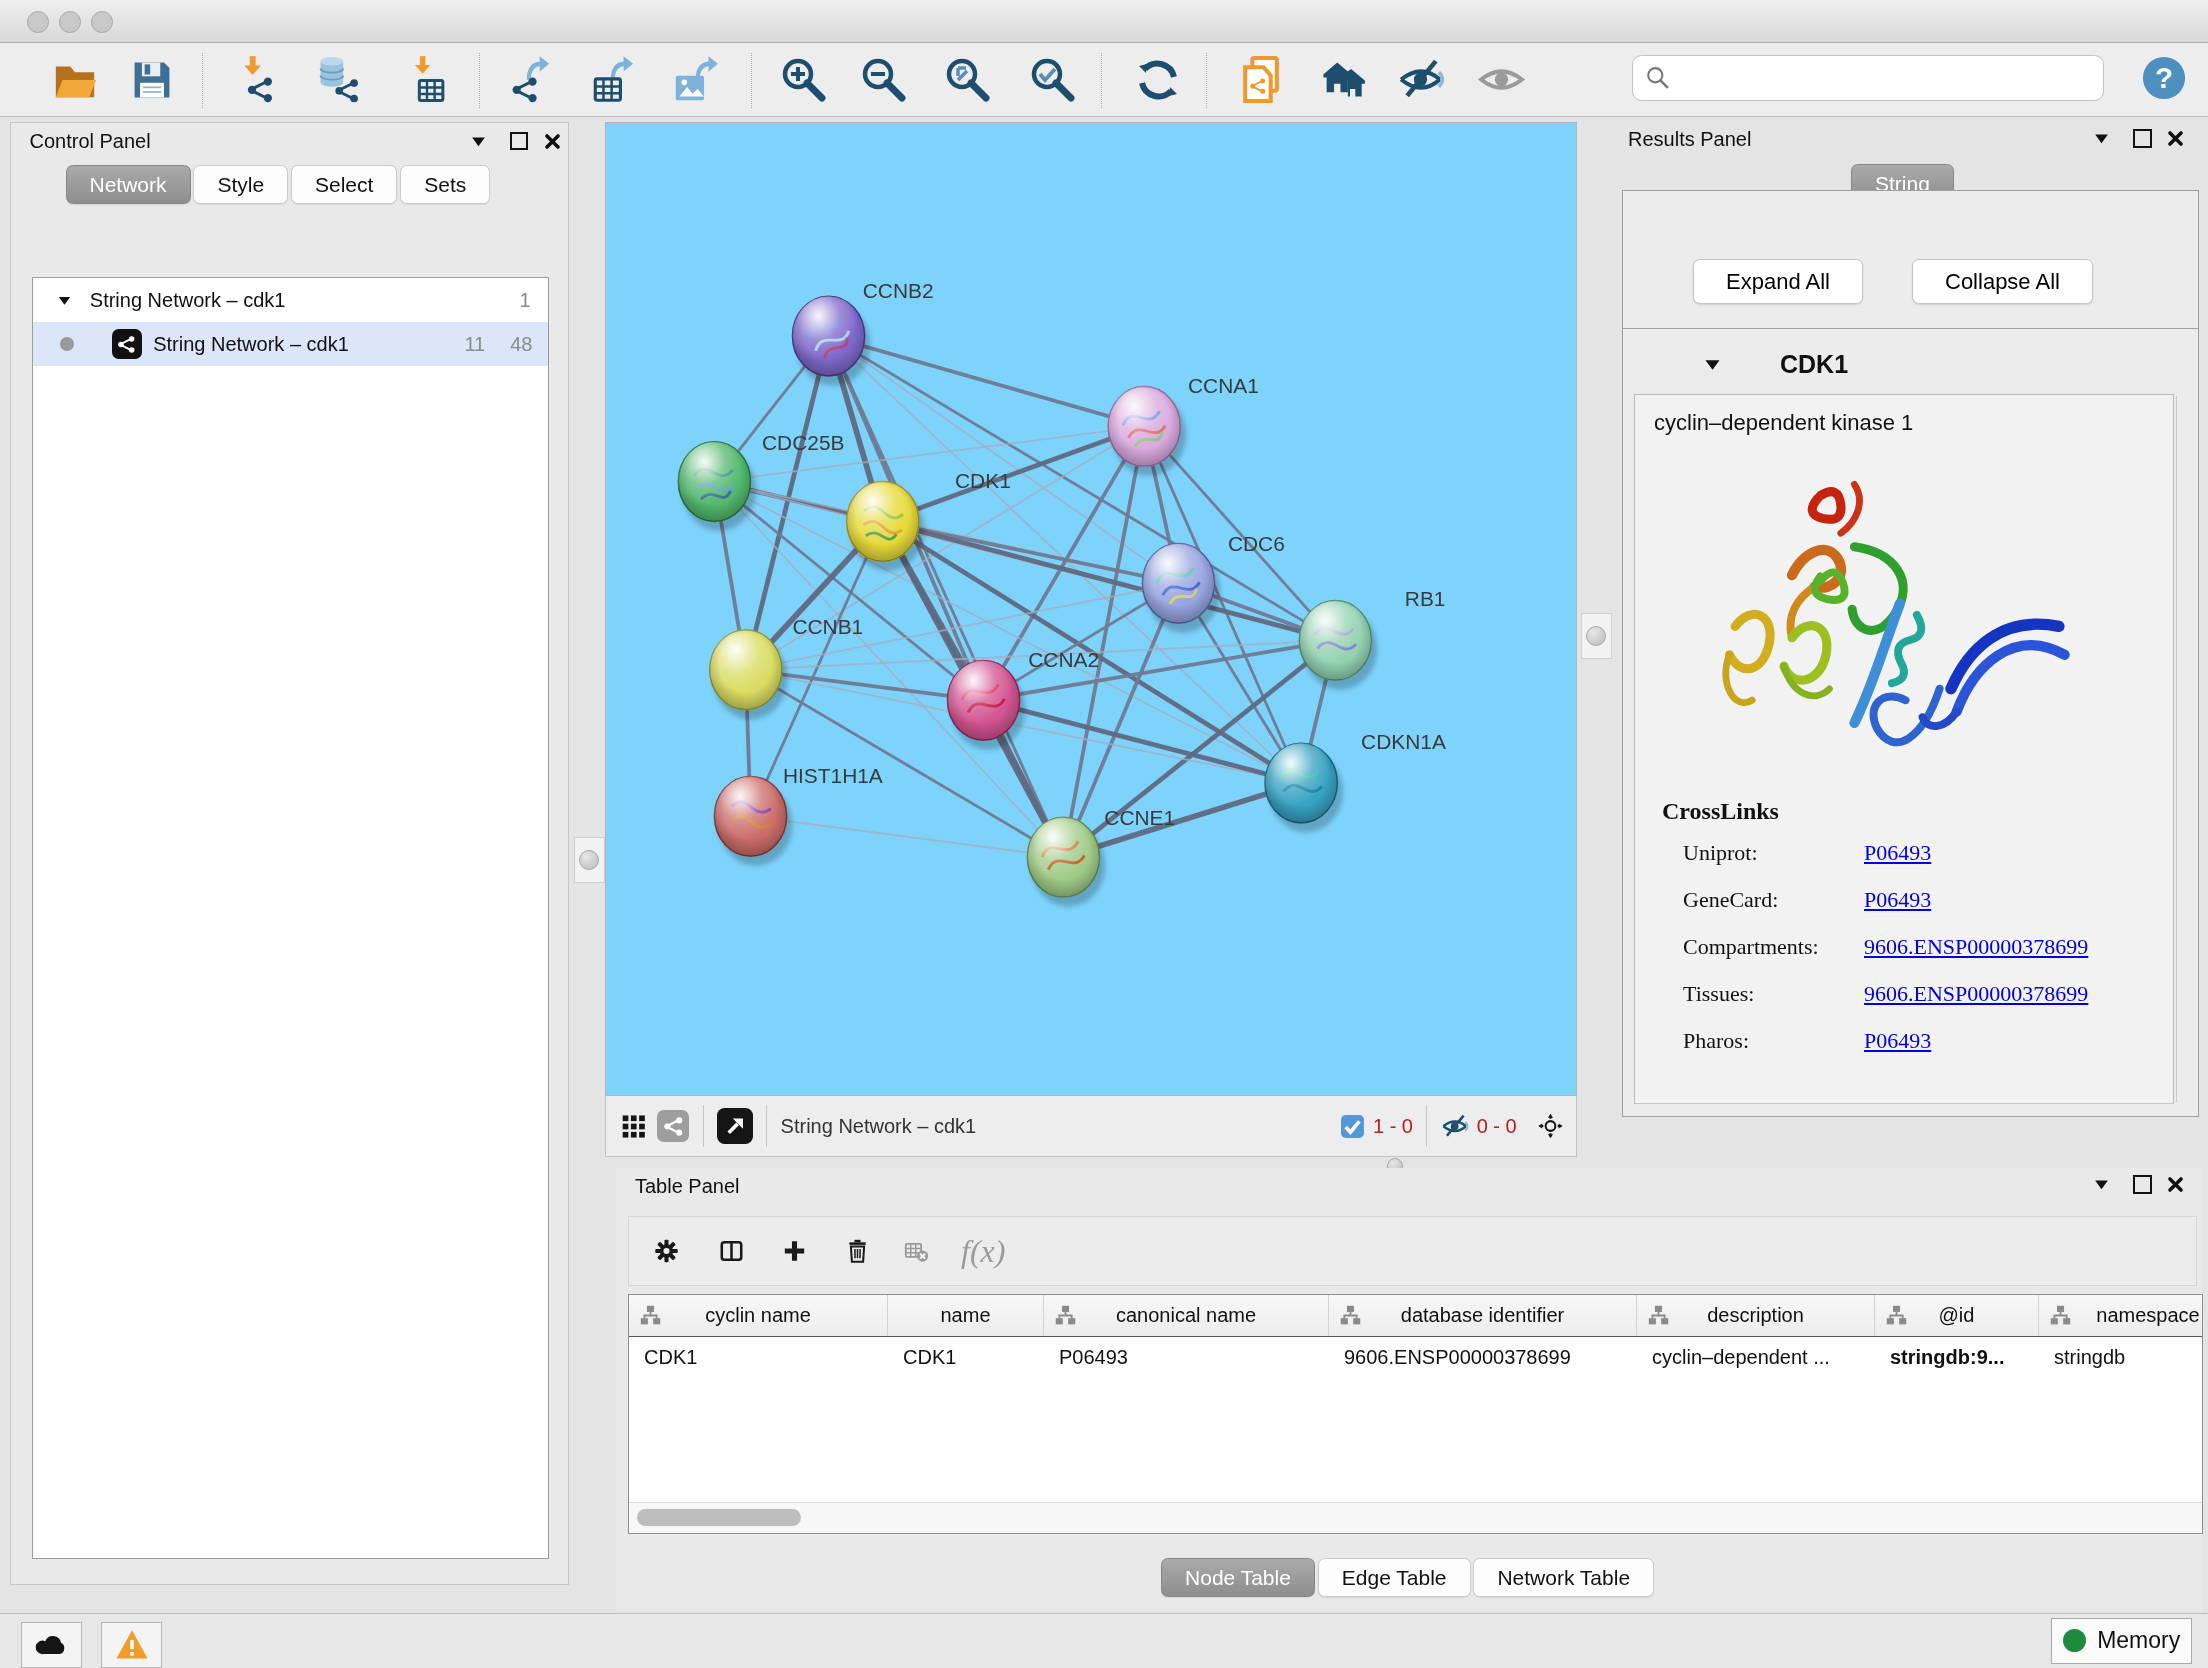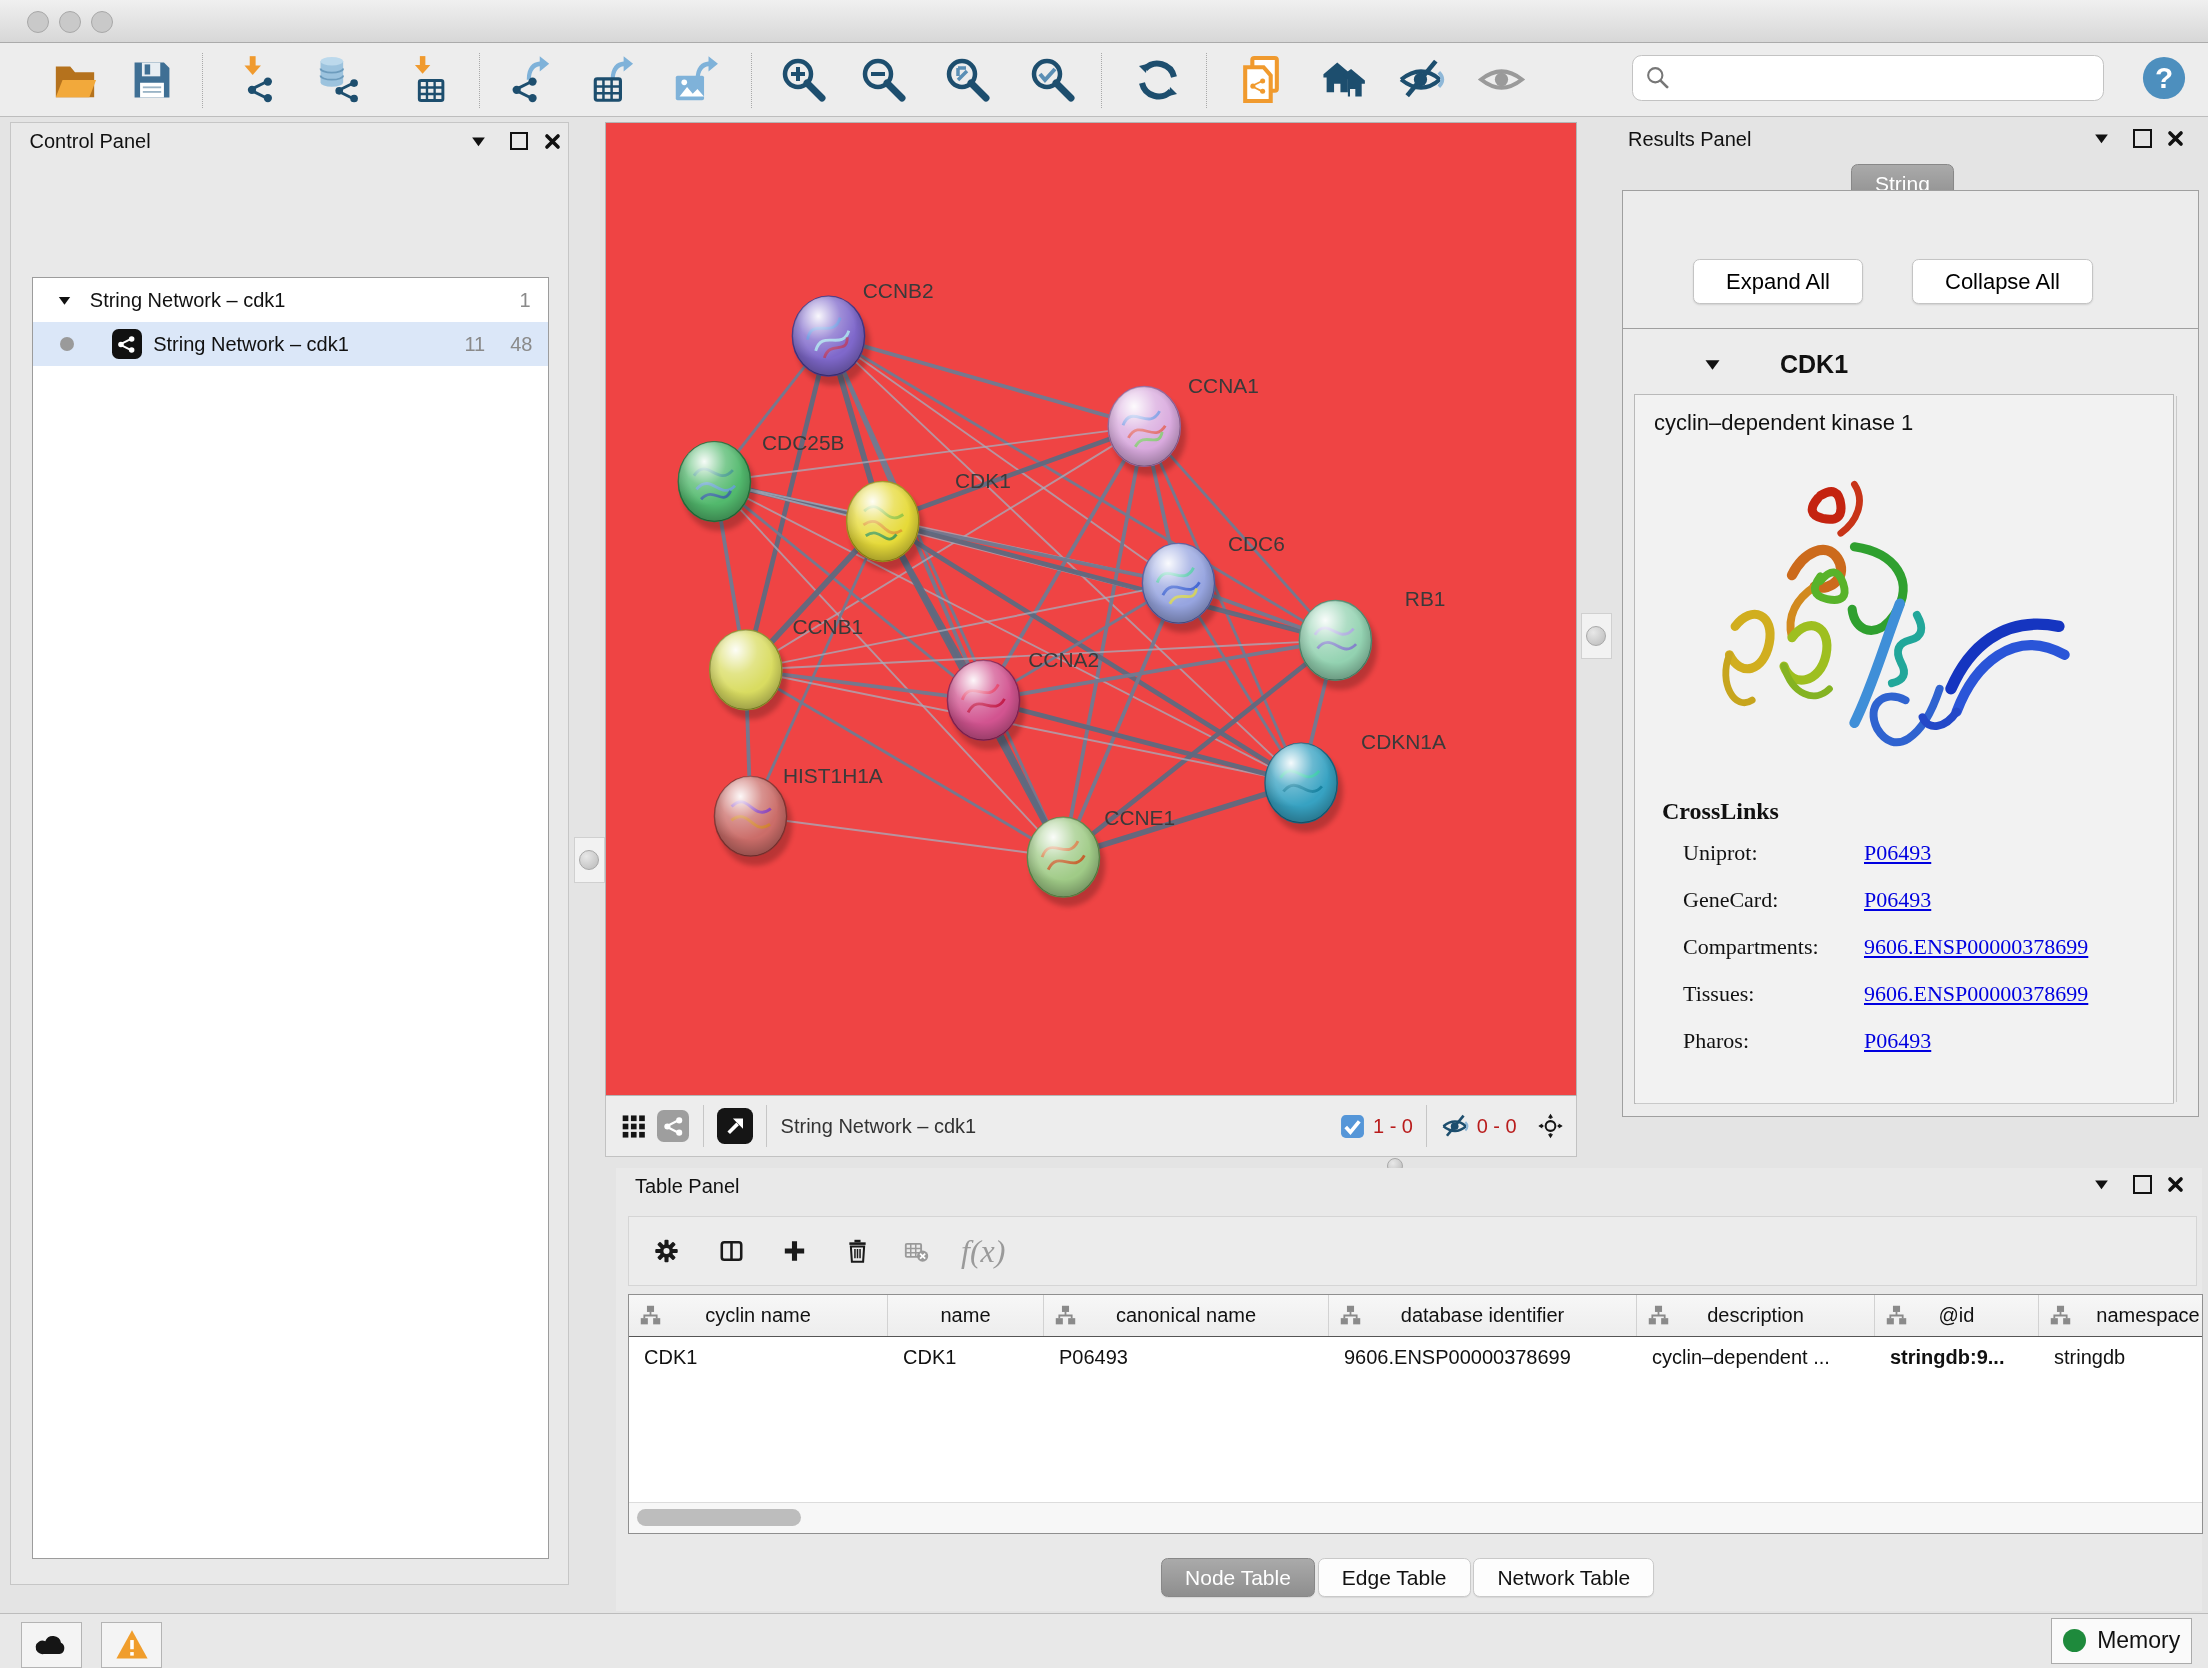--- a/index.html
+++ b/index.html
@@ -29,21 +29,21 @@
   .tab.active{background:linear-gradient(#aaaaaa,#8e8e8e);color:#fff;border-color:#888;}
   
   .cpanel{left:9.5px;top:122px;width:559px;height:1463px;background:#e9e9e9;border:1px solid #c6c6c6;box-sizing:border-box;}
   .cp-toolrow{left:21px;top:112px;width:517px;height:42px;display:flex;align-items:center;}
   .treebox{left:21px;top:154px;width:517px;height:1282px;background:#fff;border:1px solid #9c9c9c;box-sizing:border-box;}
   .treerow{height:44px;display:flex;align-items:center;font-size:20px;}
   .treerow .cnt{color:#8a8a8a;}
   .treerow.sel{background:#dbe7f8;}
   .sharebox{width:30px;height:30px;border-radius:6.7px;background:#111;display:flex;align-items:center;justify-content:center;}
   
-  .netcanvas{left:605px;top:122px;width:972px;height:974px;background:#ef4444;border:1px solid #b5b5b5;box-sizing:border-box;}
+  .netcanvas{left:605px;top:122px;width:972px;height:974px;background:#7dd3fc;border:1px solid #b5b5b5;box-sizing:border-box;}
   .netbar{left:605px;top:1096px;width:972px;height:61px;background:#ededed;border:1px solid #c2c2c2;border-top:none;
           box-sizing:border-box;display:flex;align-items:center;}
   .netbar .vsep{height:42px;border-left:1px solid #c6c6c6;margin:0 13.3px;}
   .nb-title{font-size:20px;color:#333;}
   .nb-cnt{font-size:20px;color:#b91c1c;margin-left:7.6px;}
   .graybox{width:32px;height:32px;border-radius:6.7px;background:#9e9e9e;display:flex;align-items:center;justify-content:center;}
   .blackbox{width:36px;height:36px;border-radius:7.6px;background:#151515;display:flex;align-items:center;justify-content:center;}
   
   .rpanel-outer{left:1622px;top:190px;width:577px;height:927px;background:#ececec;border:1.9px solid #9f9f9f;box-sizing:border-box;}
   .rbtnrow{left:1622px;top:199px;width:577px;height:130px;border-bottom:1.9px solid #9f9f9f;box-sizing:border-box;}
@@ -434,20 +434,23 @@
     </div>
   <div class="abs pbtn" style="left:496px;top:5.7px">
       <span class="floatbox"></span>
     </div>
   <div class="abs pbtn" style="left:529px;top:5.7px">
       <svg width="19" height="19" color="#111" viewBox="0 0 20 20">
         <use href="#i-close"></use>
       </svg>
     </div>
 
+  <div class="abs" style="left:55px;top:42px">
+    <span class="tab active">Network</span><span class="tab">Style</span><span class="tab">Select</span><span class="tab">Sets</span>
+  </div>
 
 
   <div class="abs treebox">
     <div class="treerow">
       <span class="pbtn" style="margin-left:19px">
           <svg width="17" height="17" color="#111" viewBox="0 0 18 18">
             <use href="#i-caret"></use>
           </svg>
         </span>
       <span style="margin-left:13.3px">String Network – cdk1</span>

